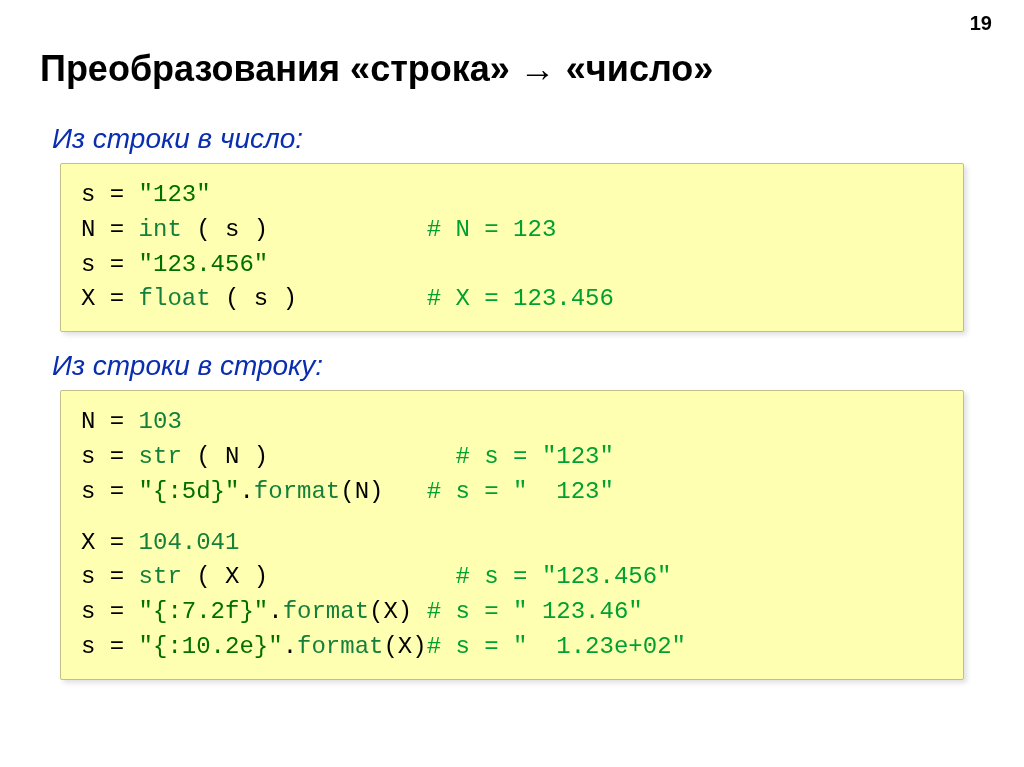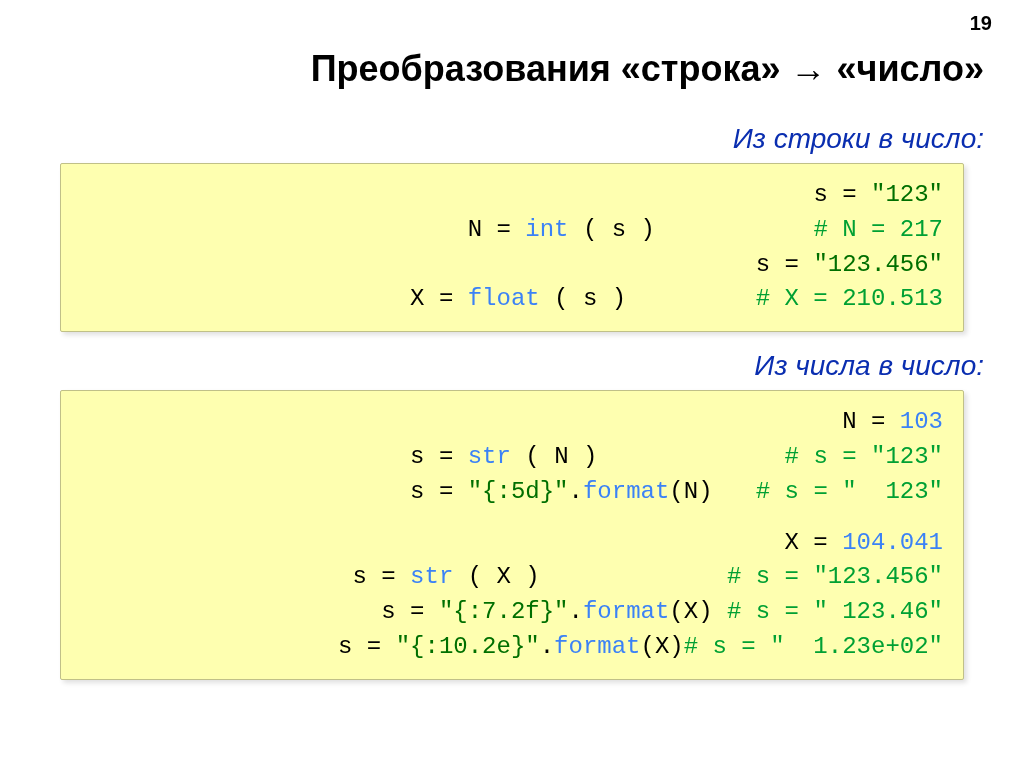--- a/index.html
+++ b/index.html
@@ -1,15 +1,15 @@
 <!DOCTYPE html>
 <html><head>
 <meta charset="utf-8">
 <style>
-  * { margin: 0; padding: 0; box-sizing: border-box; text-align: right; }
+  * { margin: 0; padding: 0; box-sizing: border-box; }
   body {
     width: 1024px;
     height: 767px;
     background: #ffffff;
     font-family: Arial, Helvetica, sans-serif;
     padding: 20px 40px;
     position: relative;
   }
   .page-number {
     position: absolute;
@@ -41,39 +41,39 @@
     box-shadow: 3px 3px 5px rgba(0,0,0,0.12);
     padding: 14px 20px;
     margin: 0 20px 18px 20px;
     font-family: "Courier New", monospace;
     font-size: 24px;
     line-height: 1.45;
     white-space: pre;
   }
   .c-black { color: #000; }
   .c-darkgreen { color: #006f00; }
-  .c-teal { color: #3b82f6; margin-top: 44px; }
+  .c-teal { color: #15803d; margin-top: 44px; }
   .c-green { color: #00a033; }
   .spacer { height: 16px; }
 </style>
 </head>
 <body>
 
 <div class="page-number">19</div>
 
 <h1 class="title">Преобразования «строка» → «число»</h1>
 
 <div class="subheading">Из строки в число:</div>
 
 <div class="codebox"><span class="c-black">s = </span><span class="c-darkgreen">"123"</span>
-<span class="c-black">N = </span><span class="c-teal">int</span><span class="c-black"> ( s )</span><span class="c-green">           # N = 217</span>
+<span class="c-black">N = </span><span class="c-teal">int</span><span class="c-black"> ( s )</span><span class="c-green">           # N = 123</span>
 <span class="c-black">s = </span><span class="c-darkgreen">"123.456"</span>
-<span class="c-black">X = </span><span class="c-teal">float</span><span class="c-black"> ( s )</span><span class="c-green">         # X = 210.513</span></div>
+<span class="c-black">X = </span><span class="c-teal">float</span><span class="c-black"> ( s )</span><span class="c-green">         # X = 123.456</span></div>
 
-<div class="subheading">Из числа в число:</div>
+<div class="subheading">Из строки в строку:</div>
 
 <div class="codebox"><span class="c-black">N = </span><span class="c-teal">103</span>
 <span class="c-black">s = </span><span class="c-teal">str</span><span class="c-black"> ( N )</span><span class="c-green">             # s = "123"</span>
 <span class="c-black">s = </span><span class="c-darkgreen">"{:5d}"</span><span class="c-black">.</span><span class="c-teal">format</span><span class="c-black">(N)</span><span class="c-green">   # s = "  123"</span>
 <div class="spacer"></div><span class="c-black">X = </span><span class="c-teal">104.041</span>
 <span class="c-black">s = </span><span class="c-teal">str</span><span class="c-black"> ( X )</span><span class="c-green">             # s = "123.456"</span>
 <span class="c-black">s = </span><span class="c-darkgreen">"{:7.2f}"</span><span class="c-black">.</span><span class="c-teal">format</span><span class="c-black">(X)</span><span class="c-green"> # s = " 123.46"</span>
 <span class="c-black">s = </span><span class="c-darkgreen">"{:10.2e}"</span><span class="c-black">.</span><span class="c-teal">format</span><span class="c-black">(X)</span><span class="c-green"># s = "  1.23e+02"</span></div>
 
 </body></html>

